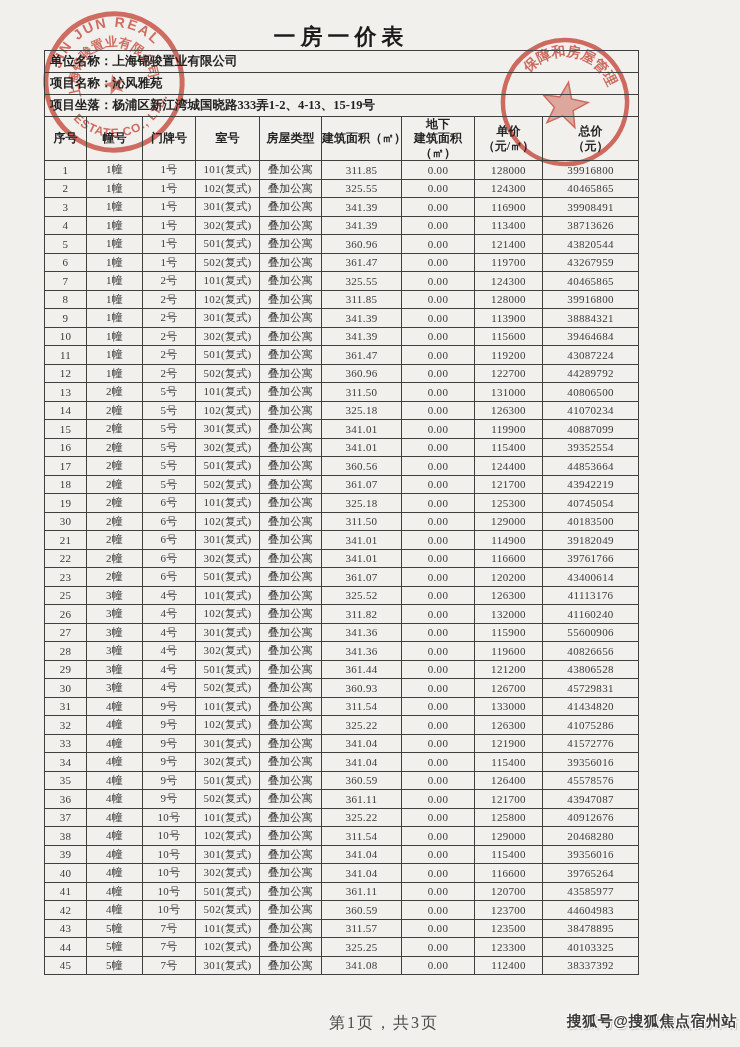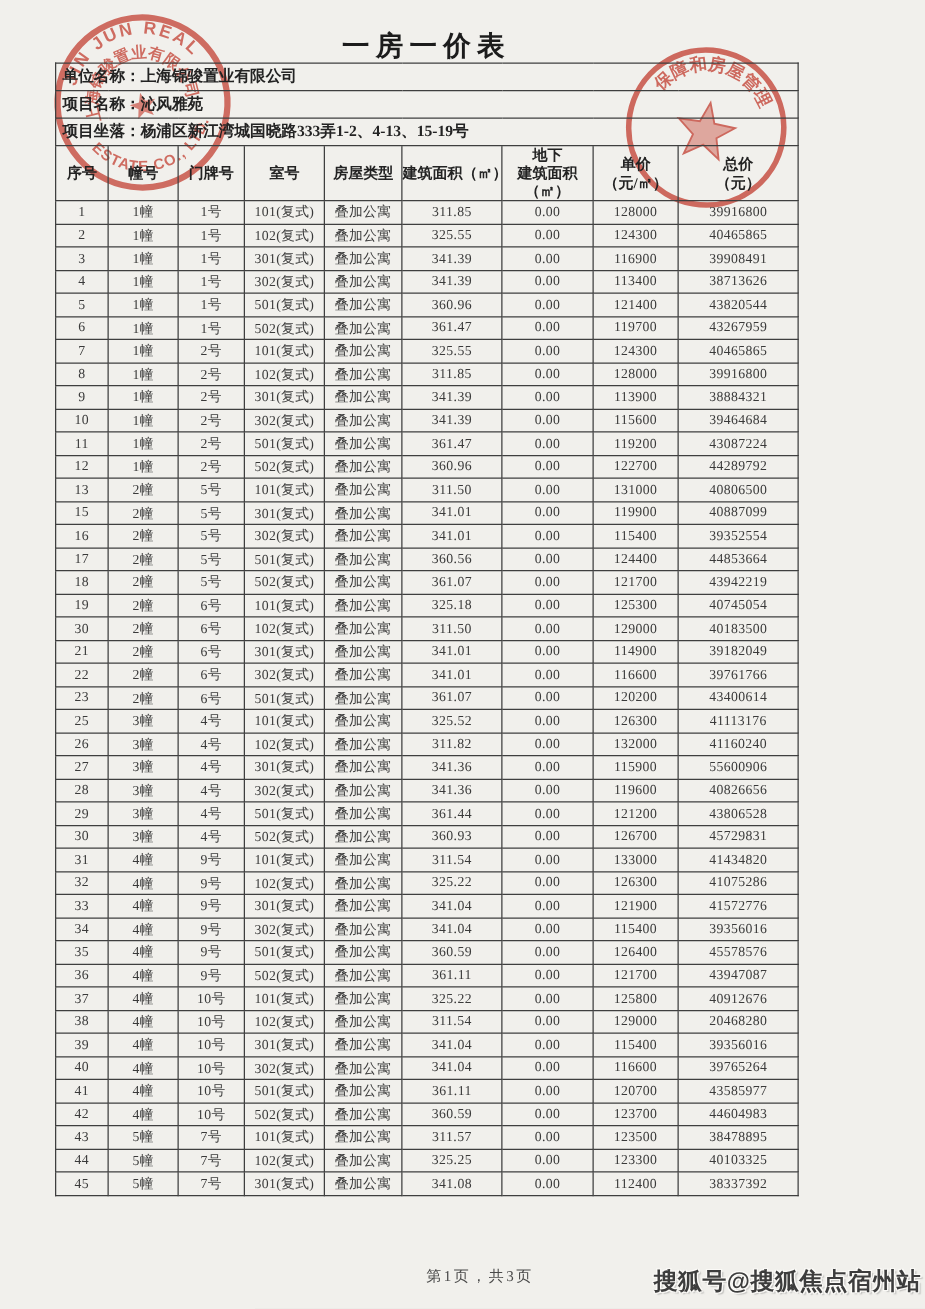--- a/index.html
+++ b/index.html
@@ -20,26 +20,26 @@
     border:1px solid #3f3f3f;text-align:center;padding:0;
     overflow:hidden;white-space:nowrap;
   }
   tr.info-row td{
     text-align:left;padding:2px 5px;font-weight:bold;font-size:12.5px;height:17px;color:#232323;
   }
   #header-row th{font-size:12px;font-weight:bold;height:42px;line-height:1.2;color:#232323;}
   #data-body td{font-size:11px;height:17.5px;color:#3a3a3a;letter-spacing:0.3px;}
   .footer{
     position:absolute;top:1013px;left:87px;width:594px;text-align:center;
-    font-size:12px;letter-spacing:2px;color:#4a4a4a;
+    font-size:16px;letter-spacing:2px;color:#4a4a4a;
   }
   .watermark{
     position:absolute;top:1012px;right:3px;
     font-family:"Liberation Sans","DejaVu Sans",sans-serif;
-    font-weight:bold;font-size:19px;color:#3d3d3d;letter-spacing:0.5px;
+    font-weight:bold;font-size:15px;color:#3d3d3d;letter-spacing:0.5px;
     text-shadow:-1px -1px 0 #fbfaf7,1px -1px 0 #fbfaf7,-1px 1px 0 #fbfaf7,1px 1px 0 #fbfaf7,2px 2px 1px rgba(110,110,110,.35);
   }
   .stamp{position:absolute;pointer-events:none;color:#c5483b;}
   .stamp-left{left:29px;top:-3px;opacity:.78;transform:rotate(-14deg);}
   .stamp-right{left:485px;top:22px;opacity:.8;transform:rotate(10deg);}
   .stamp text{fill:currentColor;}
 </style>
 </head>
 <body>
 
@@ -251,20 +251,31 @@
           <td>2幢</td>
           <td>5号</td>
           <td>101(复式)</td>
           <td>叠加公寓</td>
           <td>311.50</td>
           <td>0.00</td>
           <td>131000</td>
           <td>40806500</td>
         </tr>
         <tr>
+          <td>14</td>
+          <td>2幢</td>
+          <td>5号</td>
+          <td>102(复式)</td>
+          <td>叠加公寓</td>
+          <td>325.18</td>
+          <td>0.00</td>
+          <td>126300</td>
+          <td>41070234</td>
+        </tr>
+        <tr>
           <td>15</td>
           <td>2幢</td>
           <td>5号</td>
           <td>301(复式)</td>
           <td>叠加公寓</td>
           <td>341.01</td>
           <td>0.00</td>
           <td>119900</td>
           <td>40887099</td>
         </tr>

